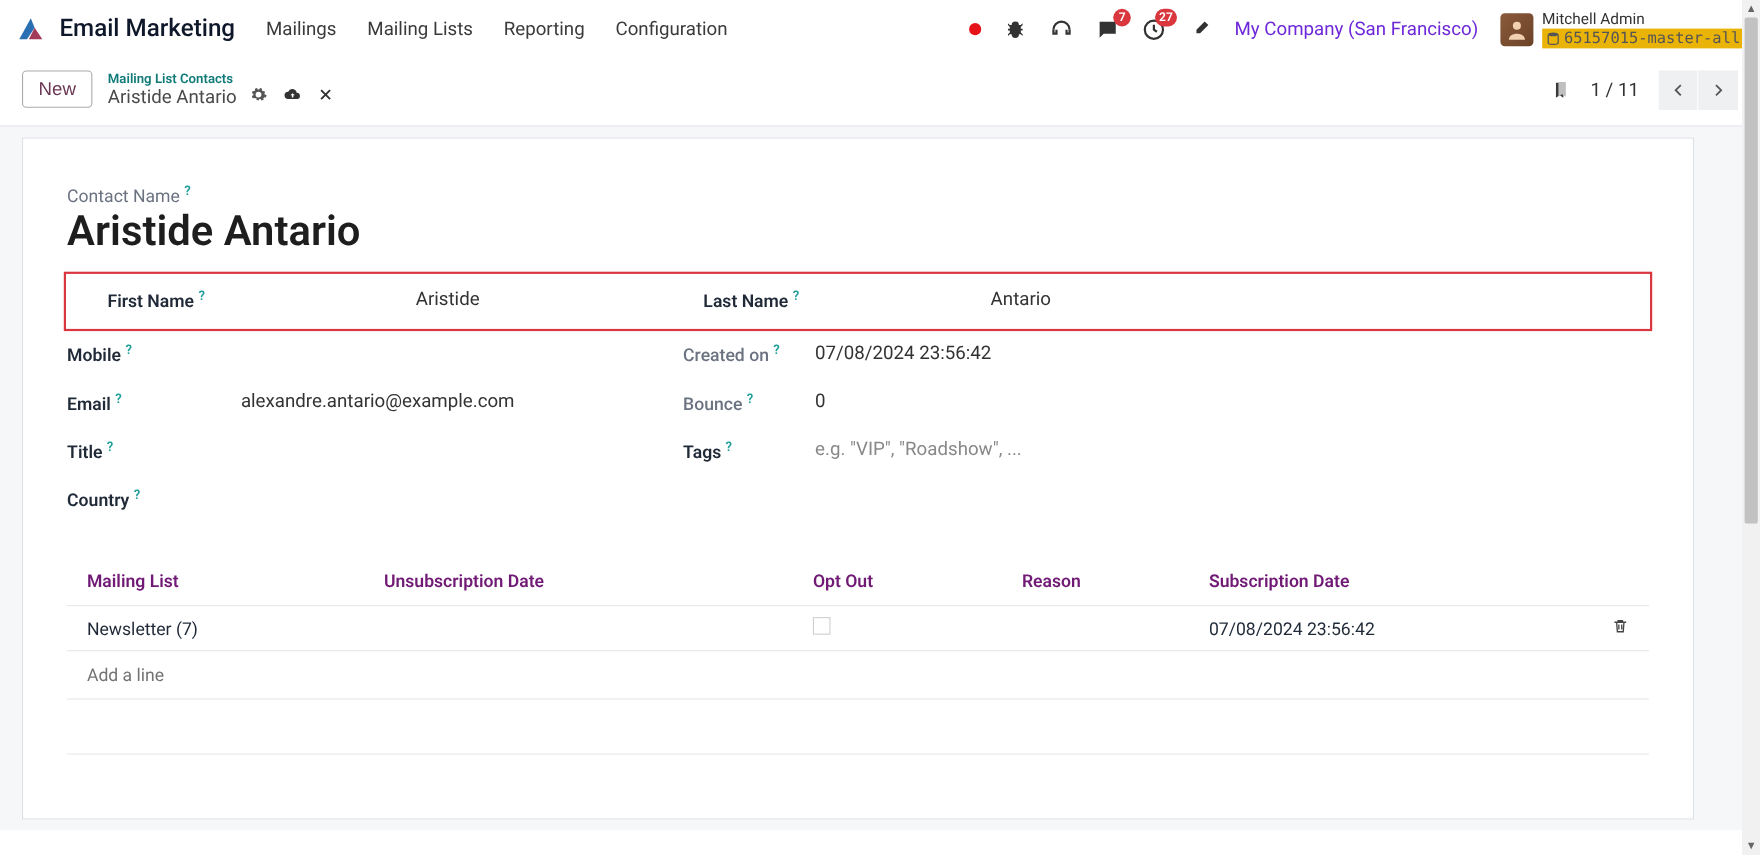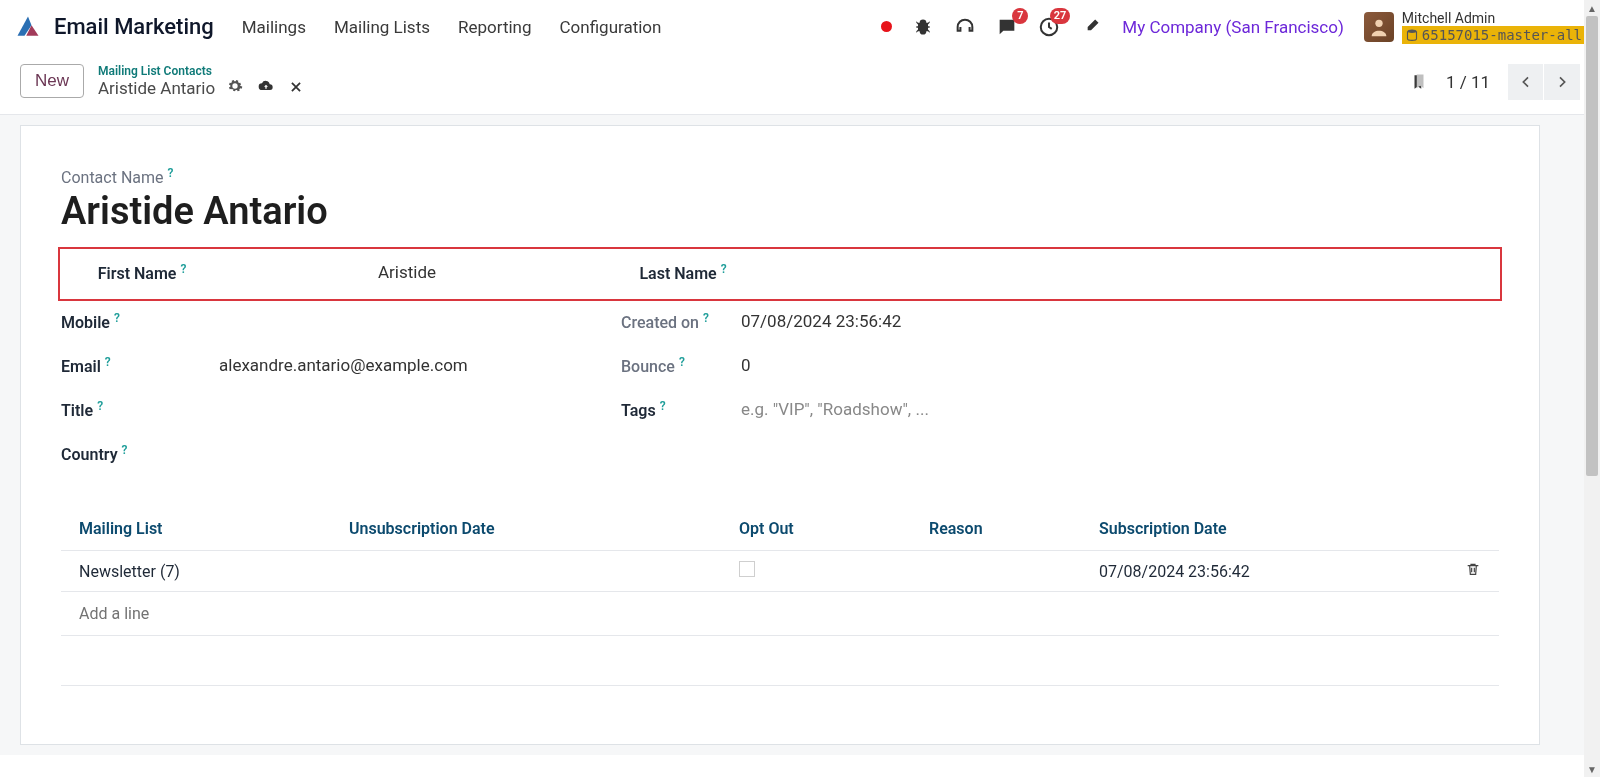--- a/index.html
+++ b/index.html
@@ -46,21 +46,21 @@
   .field-row { display:flex; align-items:flex-start; padding:10px 0; min-height:44px;}
   .field-label { flex:0 0 158px; font-size:16px; font-weight:600; color:#1f2937; }
   .field-label.soft { color:#6b7280; font-weight:500;}
   .field-val { font-size:17px; color:#333; flex:1;}
   .field-val.placeholder { color:#888; }
   .highlight-box { border:2px solid #d9363e; padding:3px 0; margin:0 -3px; display:flex;text-align:center;}
   .highlight-box .col { margin-left:3px;}
   
   .subs-table { margin-top:30px; }
   .subs-head, .subs-row { display:flex; align-items:center; border-bottom:1px solid #e5e7eb; }
-  .subs-head { font-weight:600; font-size:16px; color:#0c4a6e; padding:12px 18px;}
+  .subs-head { font-weight:600; font-size:16px; color:#701a75; padding:12px 18px;}
   .subs-row { padding:10px 18px; font-size:16px; }
   .c-ml { flex:0 0 270px;}
   .c-un { flex:0 0 390px;}
   .c-oo { flex:0 0 190px;}
   .c-rs { flex:0 0 170px;}
   .c-sd { flex:1;}
   .c-tr { flex:0 0 40px; text-align:right;}
   .checkbox { width:16px; height:16px; border:1px solid #cfcfcf; display:inline-block;}
   .add-line { padding:12px 18px; color:#737373; font-size:16px; border-bottom:1px solid #e5e7eb; cursor:pointer;}
   
@@ -187,20 +187,21 @@
     <div class="highlight-box">
       <div class="col">
         <div class="field-row">
           <span class="field-label"><span>First Name</span><span class="help-q">?</span></span>
           <span class="field-val">Aristide</span>
         </div>
       </div>
       <div class="col-right" style="margin-left:30px">
         <div class="field-row">
           <span class="field-label" style="flex-basis:120px"><span>Last Name</span><span class="help-q">?</span></span>
+          <span class="field-val">Antario</span>
         </div>
       </div>
     </div>
 
     <div class="cols">
       <div class="col">
         <div class="field-row">
           <span class="field-label"><span>Mobile</span><span class="help-q">?</span></span>
           <span class="field-val"></span>
         </div>

